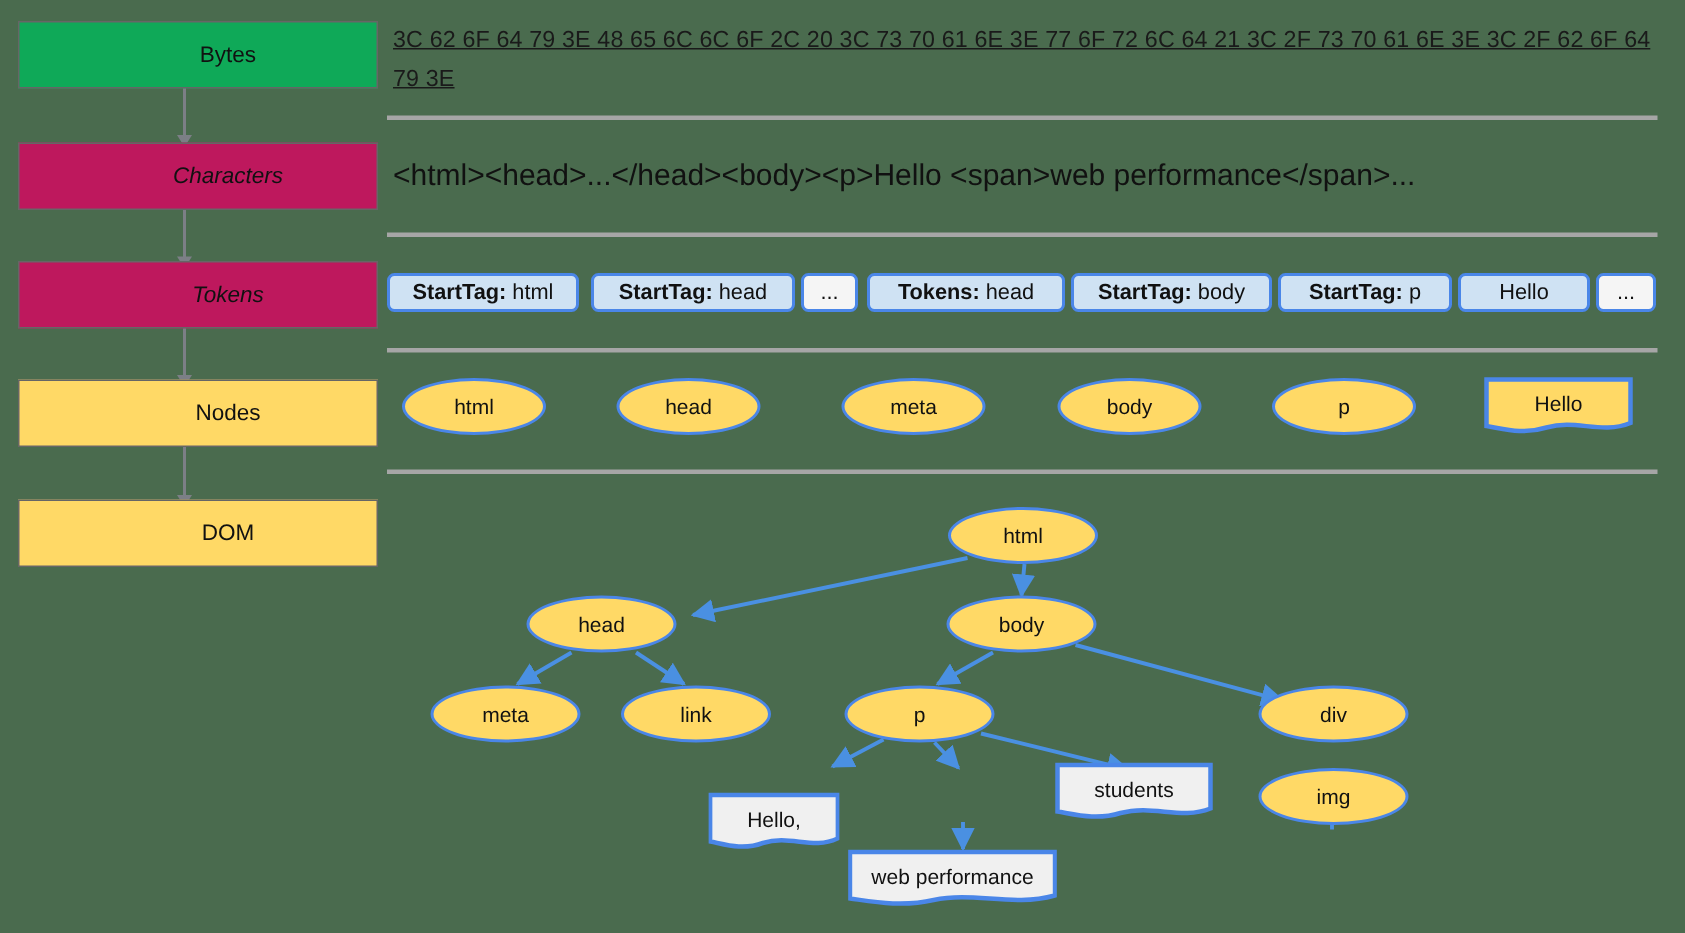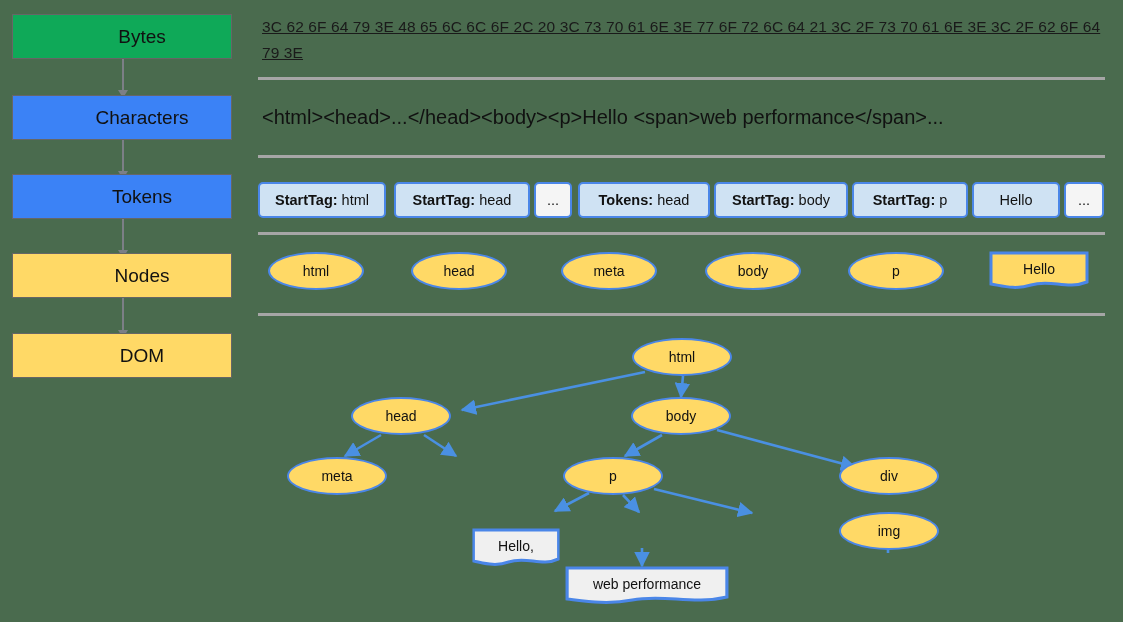--- a/index.html
+++ b/index.html
@@ -20,29 +20,29 @@
   }
 
   
   .stage-box {
     position: absolute;
     box-sizing: border-box;
     border: 1px solid #666666;
     display: flex;
     align-items: center;
     justify-content: center;
-    font-size: 19px;
+    font-size: 15px;
     color: #111111;
     left: 12px;
-    width: 220px;
+    width: 240px;
     height: 45px;
     padding-left: 40px;
   }
   .stage-box.green  { background: #0fa958; }
-  .stage-box.blue   { background: #3b82f6; }
+  .stage-box.blue   { background: #be185d; font-style: italic; }
   .stage-box.yellow { background: #ffd966; }
 
   .stage-arrow {
     position: absolute;
     left: 122px;
     width: 2px;
     background: #7c7f86;
   }
   .stage-arrow::after {
     content: "";
@@ -83,21 +83,21 @@
     width: 840px;
     font-size: 20px;
     font-weight: normal;
     color: #111111;
   }
 
   
   .token {
     position: absolute;
     top: 182px;
-    height: 36px;
+    height: 26px;
     box-sizing: border-box;
     border: 2px solid #4a86e8;
     border-radius: 5px;
     background: #cfe2f3;
     display: flex;
     align-items: center;
     justify-content: center;
     font-size: 14.5px;
     color: #111111;
     white-space: nowrap;
@@ -270,38 +270,47 @@
     </div>
   <div class="ellipse" style="left:351px;top:397px;width:100px;height:38px">
       <span>head</span>
     </div>
   <div class="ellipse" style="left:631px;top:397px;width:100px;height:38px">
       <span>body</span>
     </div>
   <div class="ellipse" style="left:287px;top:457px;width:100px;height:38px">
       <span>meta</span>
     </div>
+  <div class="ellipse" style="left:414px;top:457px;width:100px;height:38px">
+      <span>link</span>
+    </div>
   <div class="ellipse" style="left:563px;top:457px;width:100px;height:38px">
       <span>p</span>
     </div>
   <div class="ellipse" style="left:839px;top:457px;width:100px;height:38px">
       <span>div</span>
     </div>
   <div class="ellipse" style="left:839px;top:512px;width:100px;height:38px">
       <span>img</span>
     </div>
 
   <div class="note" style="left:472px;top:528px;width:88px;height:40px">
     <svg class="note-svg" viewBox="0 0 106 40" preserveAspectRatio="none">
       <path d="M2,2 L104,2 L104,31 C84,39 66,28 44,34 C28,39 14,35 2,33 Z" fill="#f0f0f0" stroke="#4a86e8" stroke-width="3"></path>
     </svg>
     <span class="note-label">Hello,</span>
   </div>
 
-
-  <div class="note" style="left:565px;top:566px;width:164px;height:40px">
+  <div class="note" style="left:703px;top:508px;width:106px;height:40px">
+    <svg class="note-svg" viewBox="0 0 106 40" preserveAspectRatio="none">
+      <path d="M2,2 L104,2 L104,31 C84,39 66,28 44,34 C28,39 14,35 2,33 Z" fill="#f0f0f0" stroke="#4a86e8" stroke-width="3"></path>
+    </svg>
+    <span class="note-label">students</span>
+  </div>
+
+  <div class="note" style="left:565px;top:566px;width:140px;height:40px">
     <svg class="note-svg" viewBox="0 0 156 40" preserveAspectRatio="none">
       <path d="M2,2 L154,2 L154,31 C122,39 94,28 64,34 C40,39 18,35 2,33 Z" fill="#f0f0f0" stroke="#4a86e8" stroke-width="3"></path>
     </svg>
     <span class="note-label">web performance</span>
   </div>
 
 </div>
 
 </body></html>

